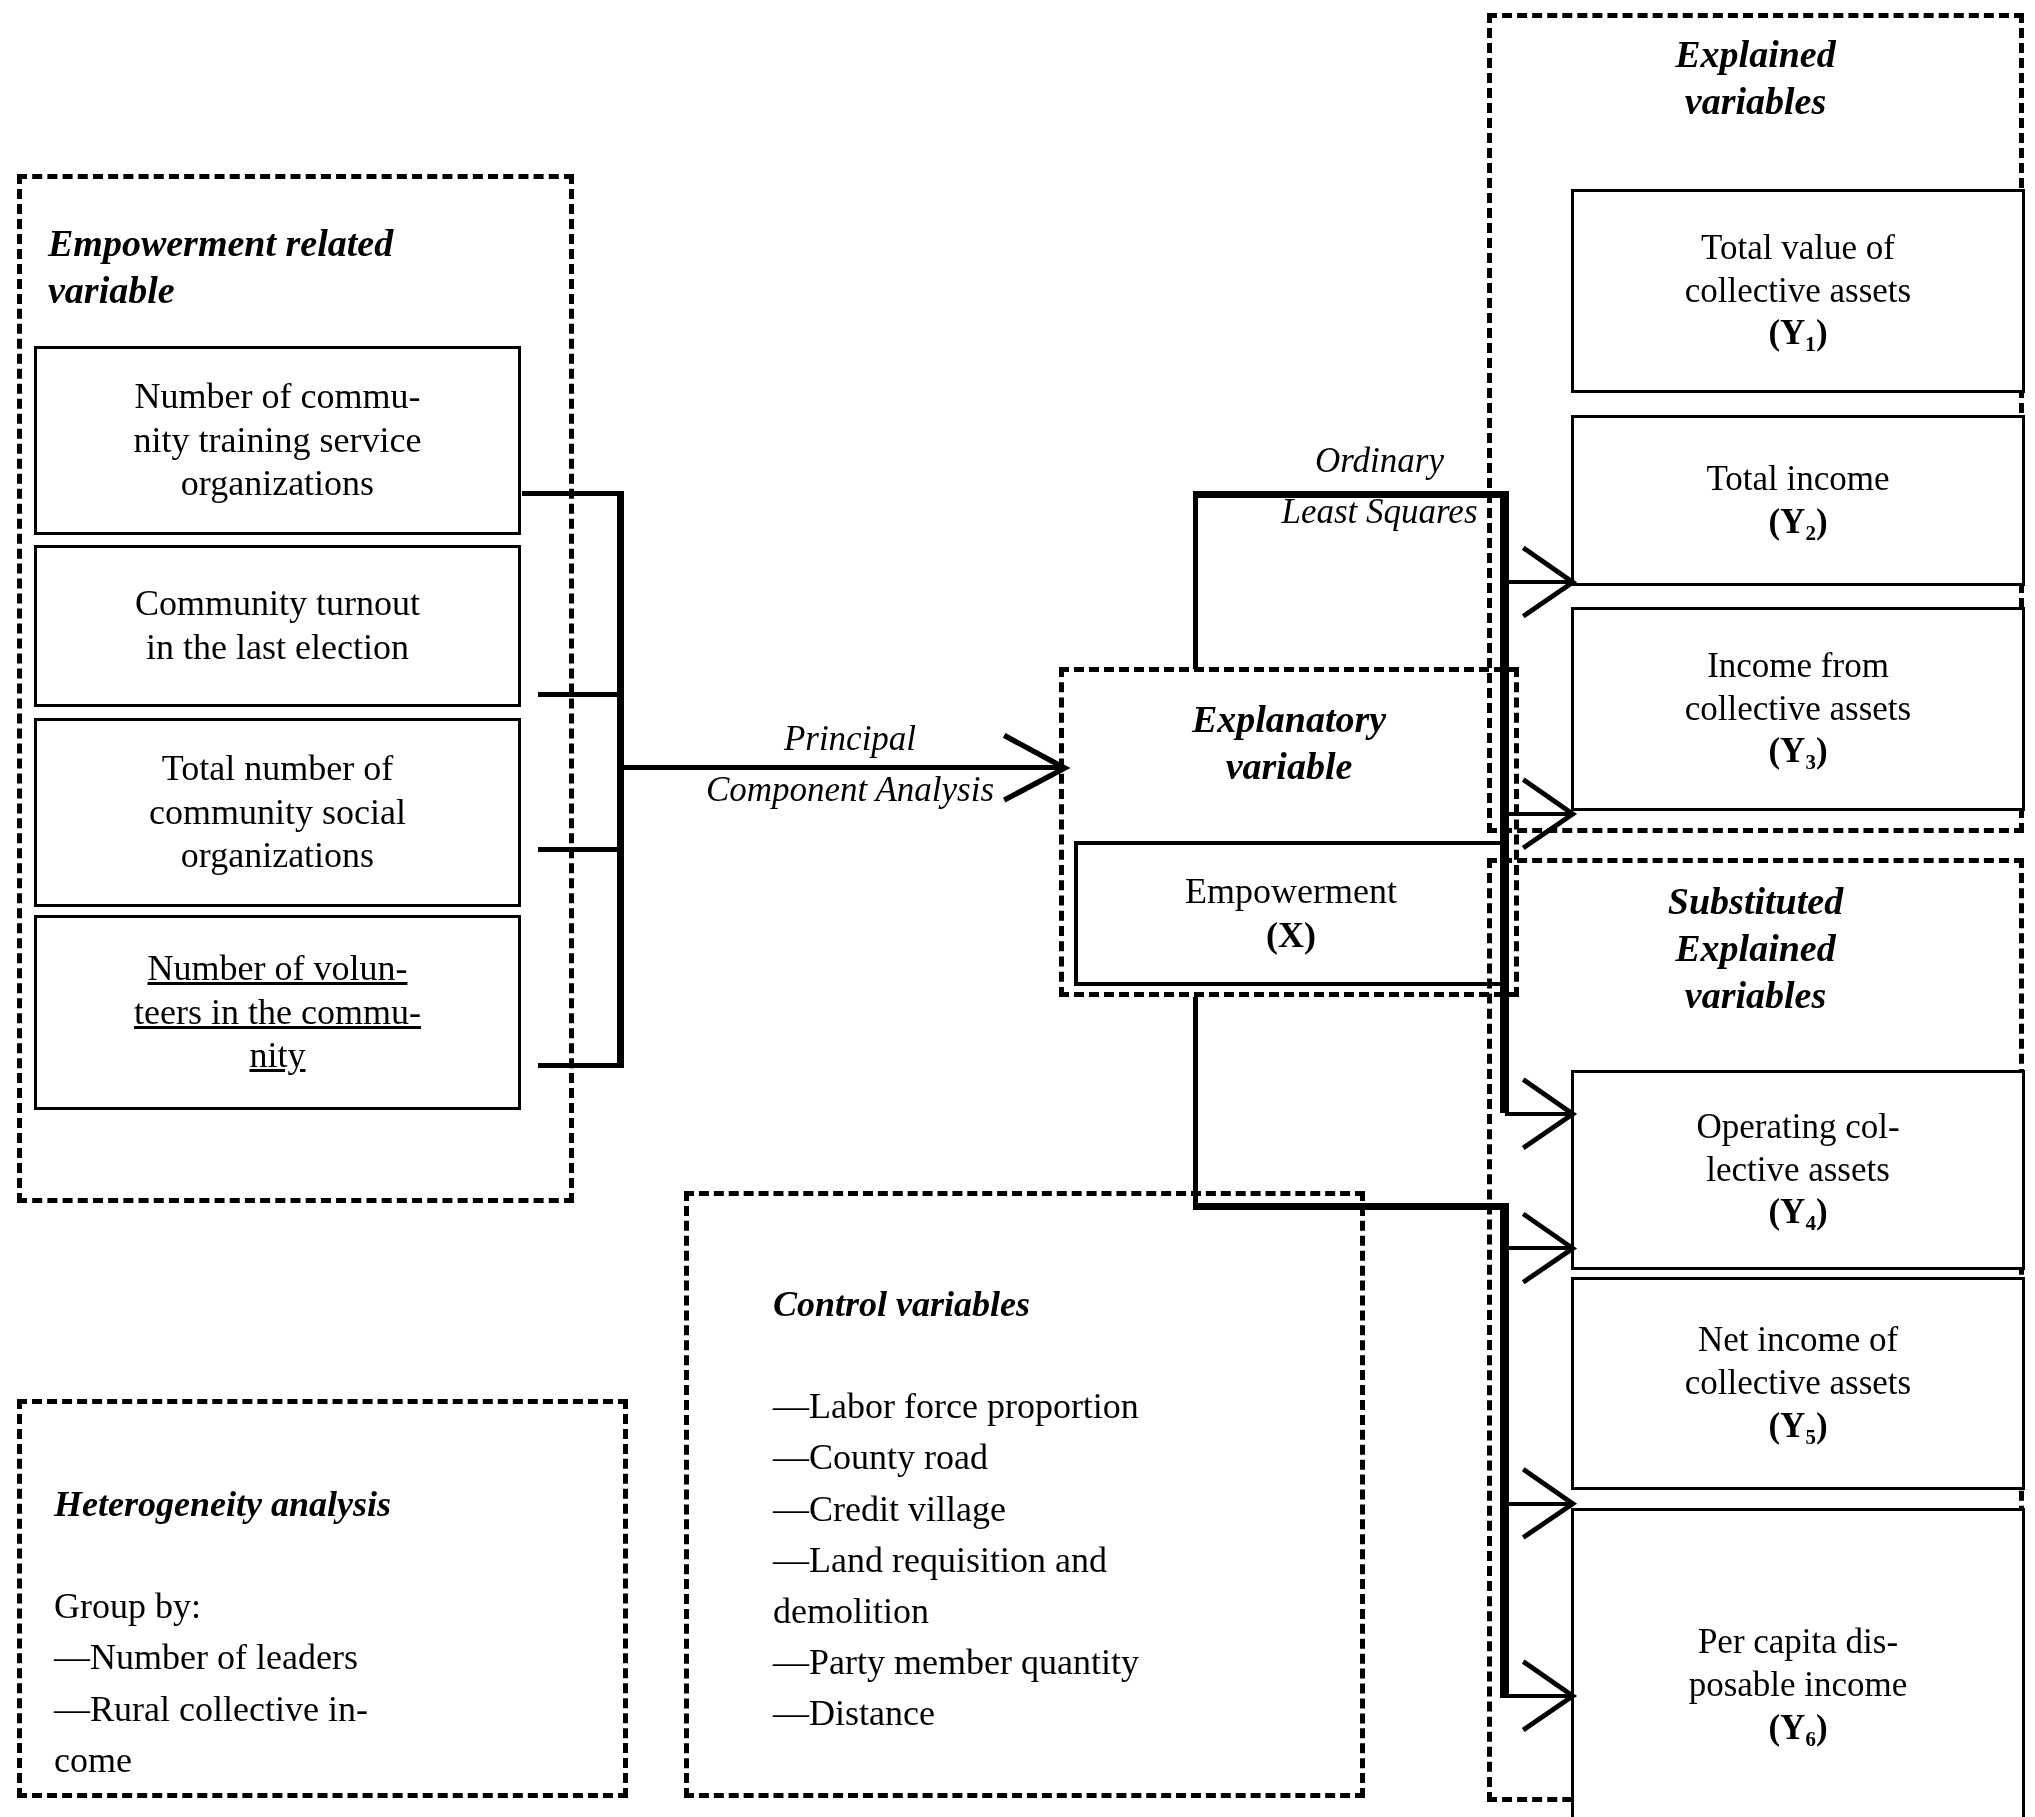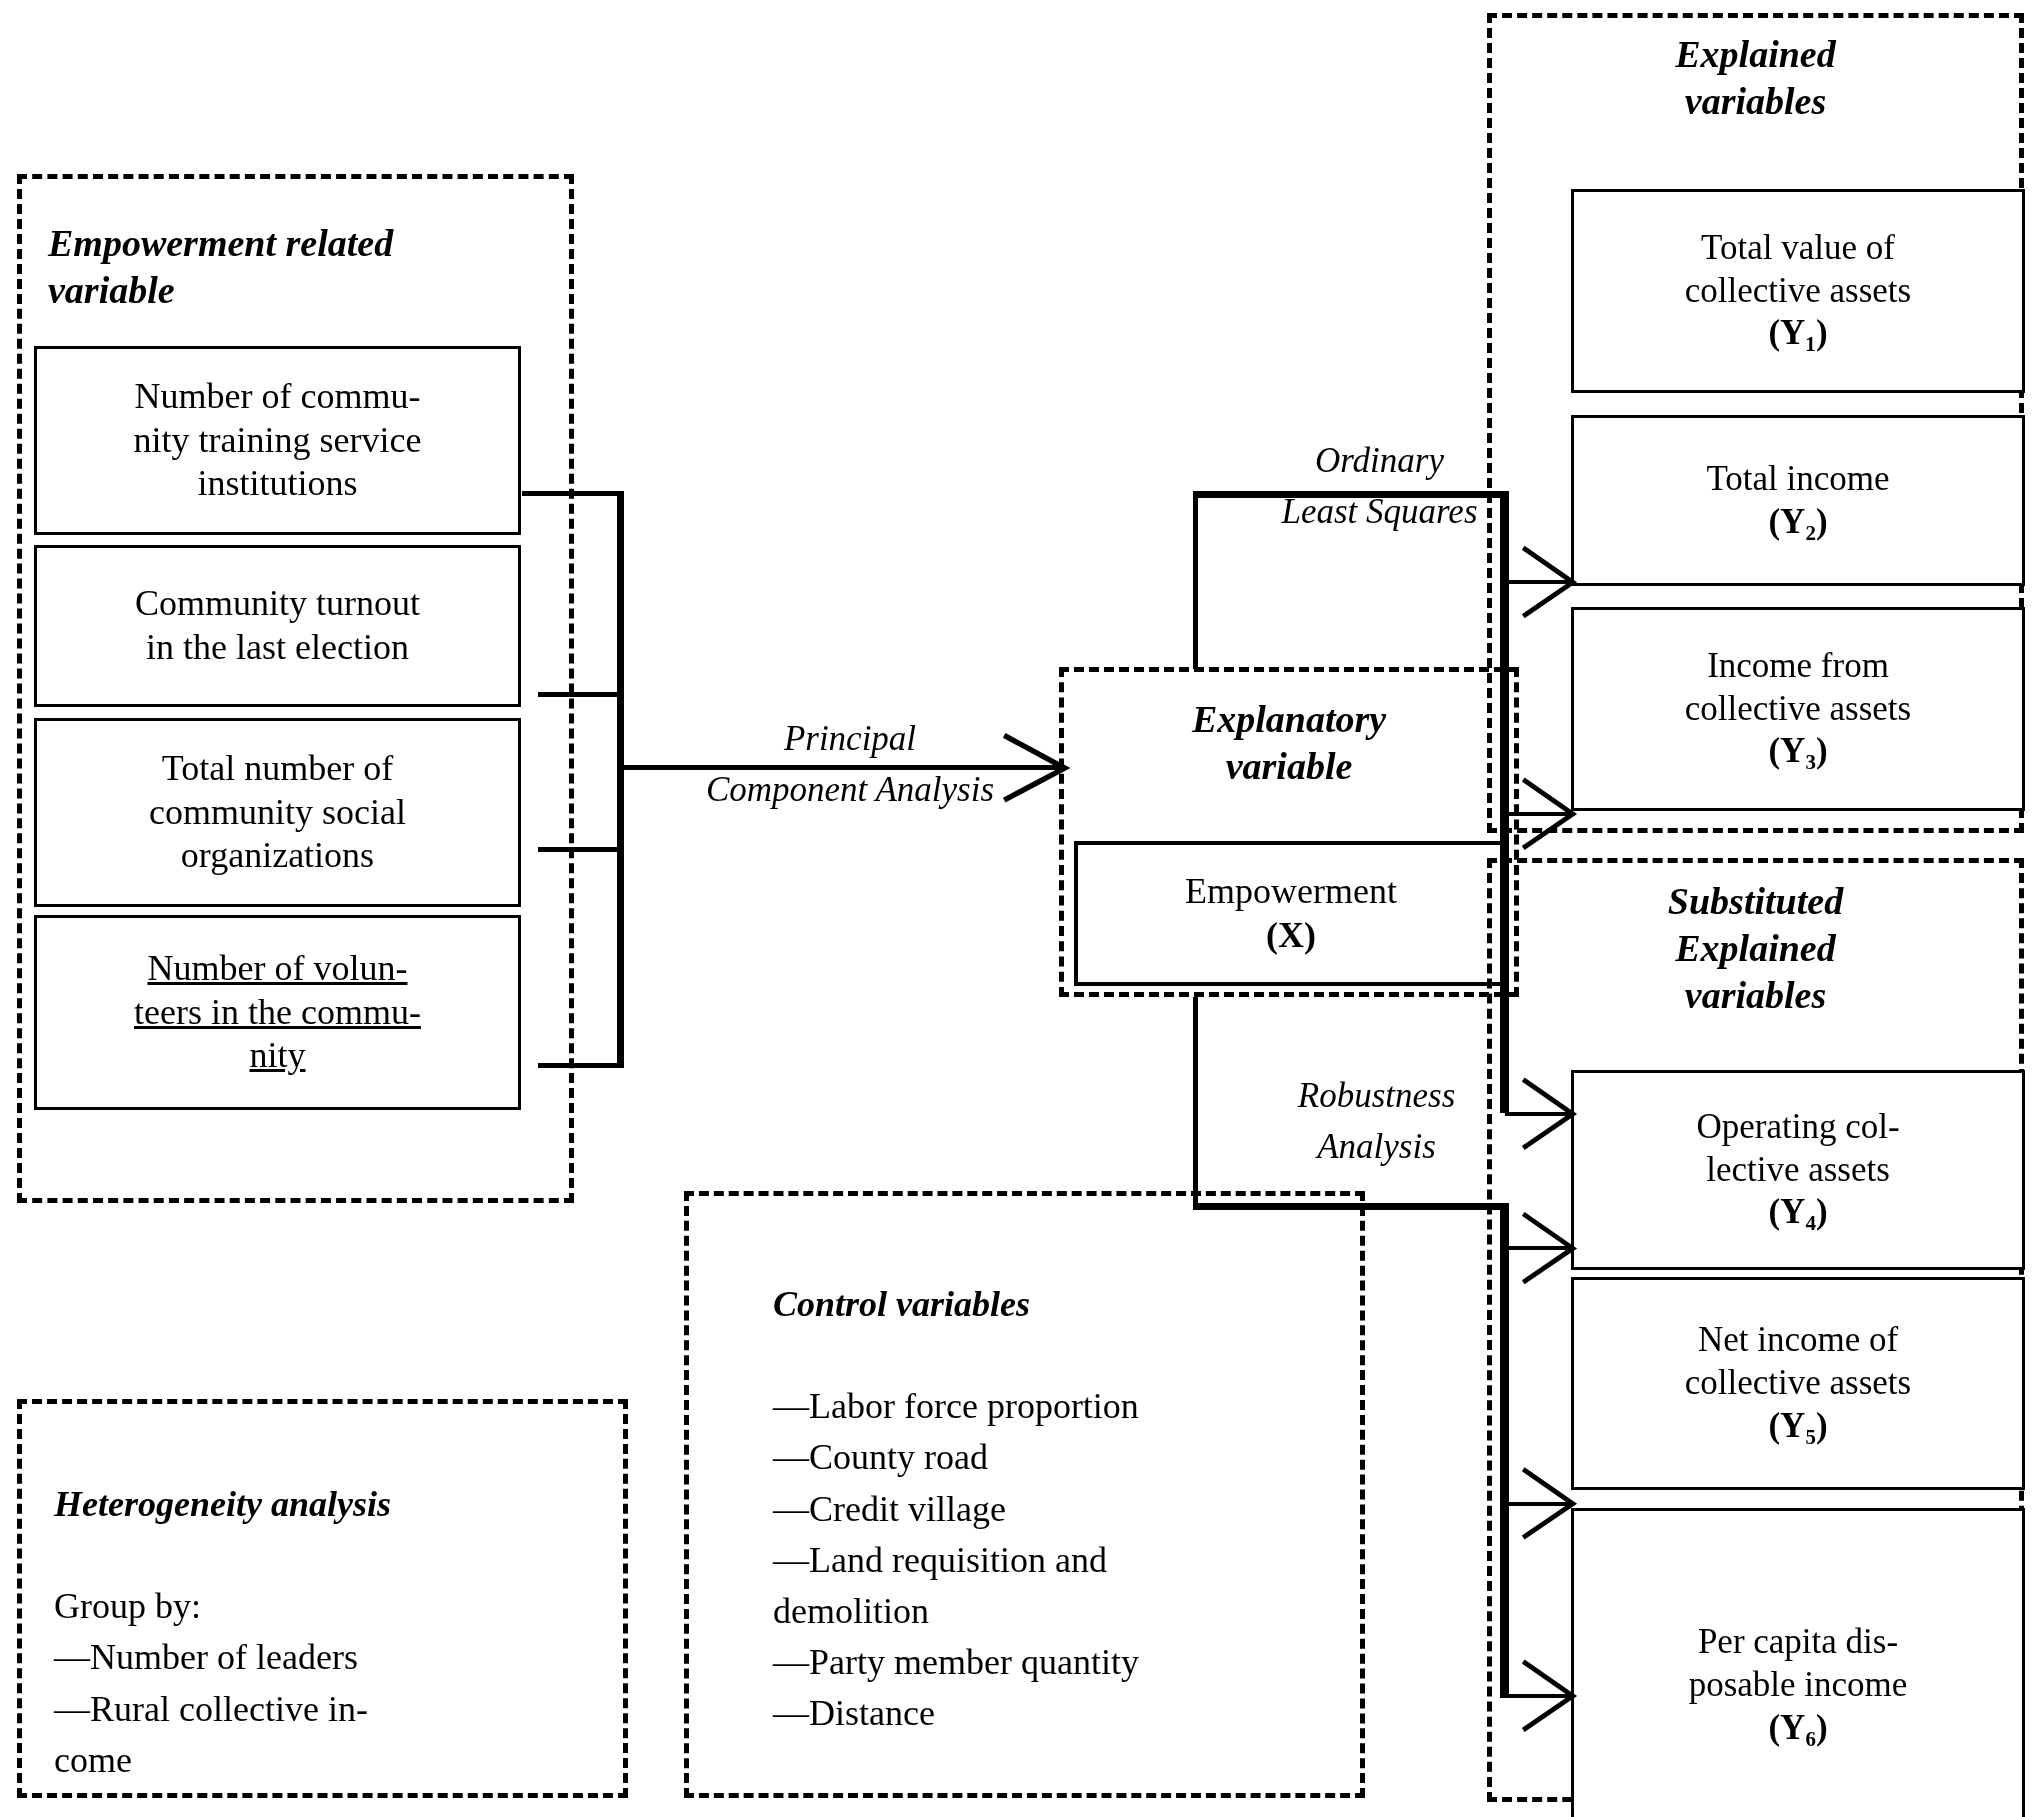--- a/index.html
+++ b/index.html
@@ -42,21 +42,21 @@
 <div class="stage">
 
   <div class="dashgroup" style="left:17px;top:174px;width:557px;height:1029px;"></div>
 
   <div class="gtitle" style="left:48px;top:220px;width:496px;font-size:38px;">Empowerment related
 variable</div>
 
   <div class="vbox" style="left:34px;top:346px;width:487px;height:189px;font-size:36px;">
     <span class="ln" style="white-space:pre-line;">Number of commu-
 nity training service
-institutions</span>
+organizations</span>
   </div>
 
   <div class="vbox" style="left:34px;top:545px;width:487px;height:162px;font-size:36px;">
     <span class="ln" style="white-space:pre-line;text-align:center;">Community turnout
 in the last election</span>
   </div>
 
   <div class="vbox" style="left:34px;top:718px;width:487px;height:189px;font-size:36px;">
     <span class="ln" style="white-space:pre-line;">Total number of
 community social
@@ -120,22 +120,20 @@
 Least Squares</div>
 
   <div class="vline" style="left:1500px;top:491px;width:8.5px;height:622px;"></div>
   <div class="hline" style="left:1505px;top:580px;width:68px;height:3.6px;"></div>
   <div class="hline" style="left:1505px;top:812px;width:68px;height:3.6px;"></div>
   <div class="hline" style="left:1505px;top:1112px;width:68px;height:3.6px;"></div>
 
   <div class="vline" style="left:1193px;top:997px;width:5.4px;height:212px;"></div>
   <div class="hline" style="left:1193px;top:1203px;width:315px;height:7.3px;"></div>
 
-  <div class="elabel" style="left:1207px;top:1071px;width:339px;font-size:35px;">Robustness
-Analysis</div>
 
   <div class="vline" style="left:1500px;top:1203px;width:8.5px;height:495px;"></div>
   <div class="hline" style="left:1505px;top:1246px;width:68px;height:3.6px;"></div>
   <div class="hline" style="left:1505px;top:1502px;width:68px;height:3.6px;"></div>
   <div class="hline" style="left:1505px;top:1694px;width:68px;height:3.6px;"></div>
 
   <div class="dashgroup" style="left:1487px;top:13.3px;width:537px;height:820px;"></div>
 
   <div class="gtitle" style="left:1494px;top:31px;width:523px;font-size:38px;text-align:center;">Explained
 variables</div>

